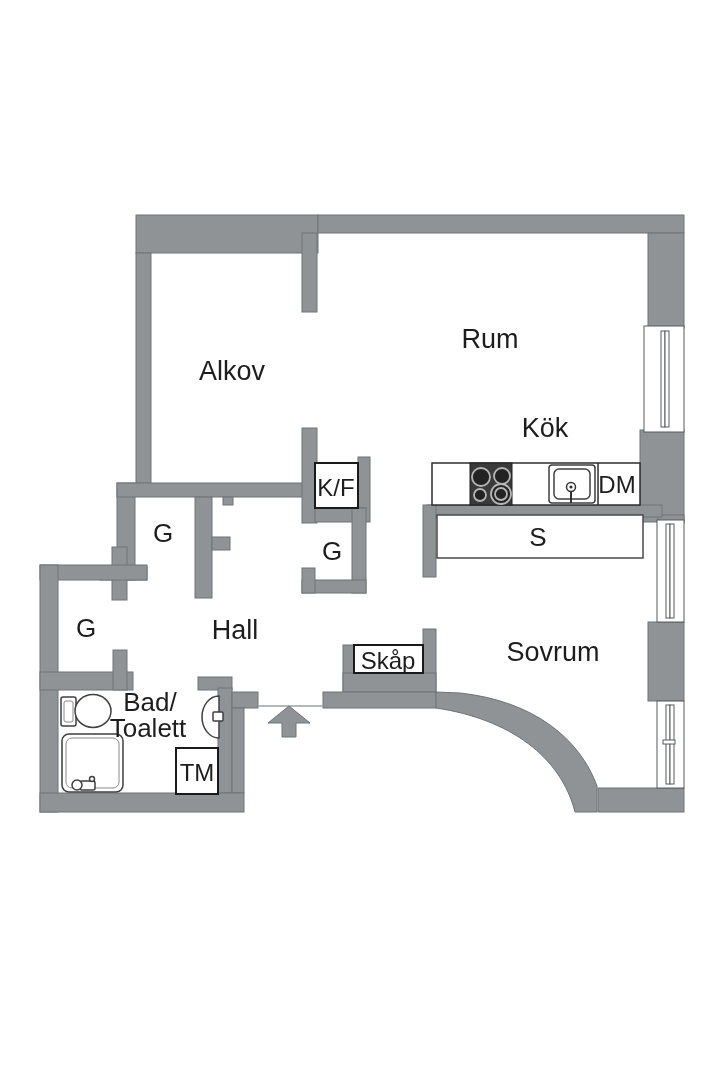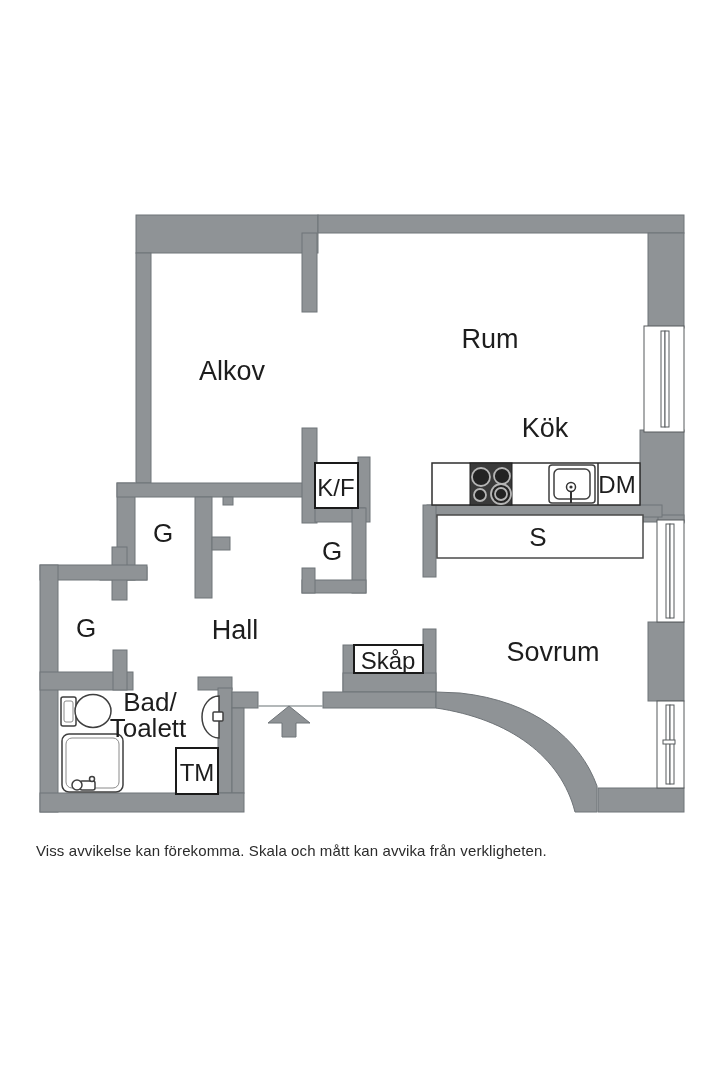--- a/index.html
+++ b/index.html
@@ -147,14 +147,13 @@
     <text class="lbl md" x="163" y="533">G</text>
     <text class="lbl md" x="332" y="551">G</text>
     <text class="lbl md" x="86" y="628">G</text>
     <text class="lbl sm" x="388" y="660">Skåp</text>
     <text class="lbl md" x="538" y="537">S</text>
     <text class="lbl sm" x="617" y="484">DM</text>
     <text class="lbl sm" x="197" y="772">TM</text>
   </g>
 </svg>
 
-<div class="footer-note">Viss avvikelse kan förekomma. Skala och mått kan avvika från verkligheten.</div>
 </div>
 
 </body></html>

